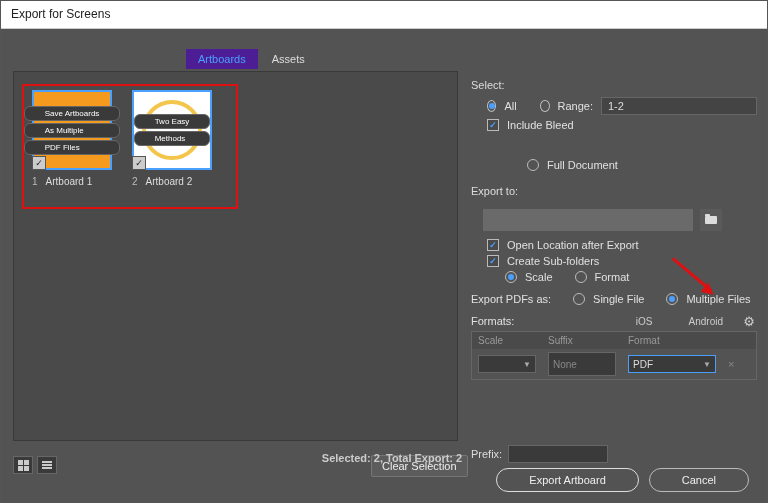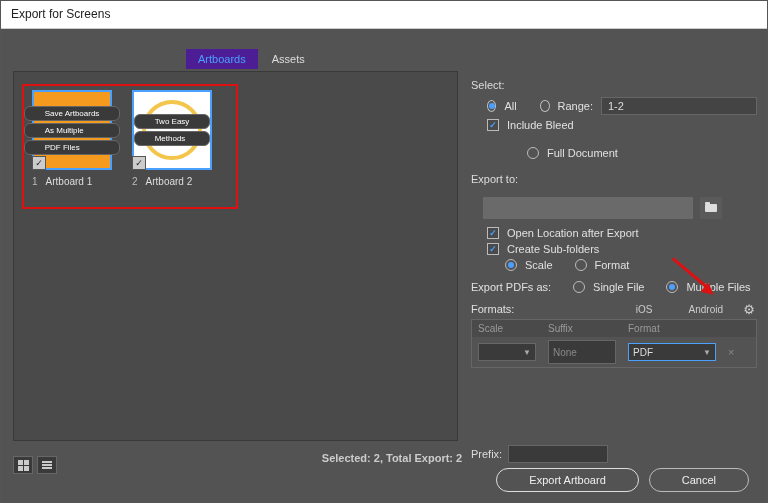--- a/index.html
+++ b/index.html
@@ -128,36 +128,37 @@
       </div>
       <div class="view-btn">
         <span class="list-icon">
             <span></span>
             <span></span>
             <span></span>
           </span>
       </div>
     </div>
 
+    <div class="clear-btn">Clear Selection</div>
 
     <div class="right-panel">
       <div class="section-label">Select:</div>
       <div class="row">
         <span class="radio checked"></span>
         <span>All</span>
         <span style="width:10px"></span>
         <span class="radio"></span>
         <span>Range:</span>
         <input class="range-input" value="1-2" style="">
       </div>
       <div class="row">
         <span class="checkbox checked"></span>
         <span>Include Bleed</span>
       </div>
-      <div class="row" style="margin-top:16px;padding-left:40px;">
+      <div class="row" style="margin-top:28px;padding-left:40px;">
         <span class="radio"></span>
         <span>Full Document</span>
       </div>
 
       <div class="section-label" style="margin-top:14px;">Export to:</div>
       <div>
         <span class="exportto-box"></span>
         <span class="folder-btn">
             <span class="folder-icon"></span>
           </span>

